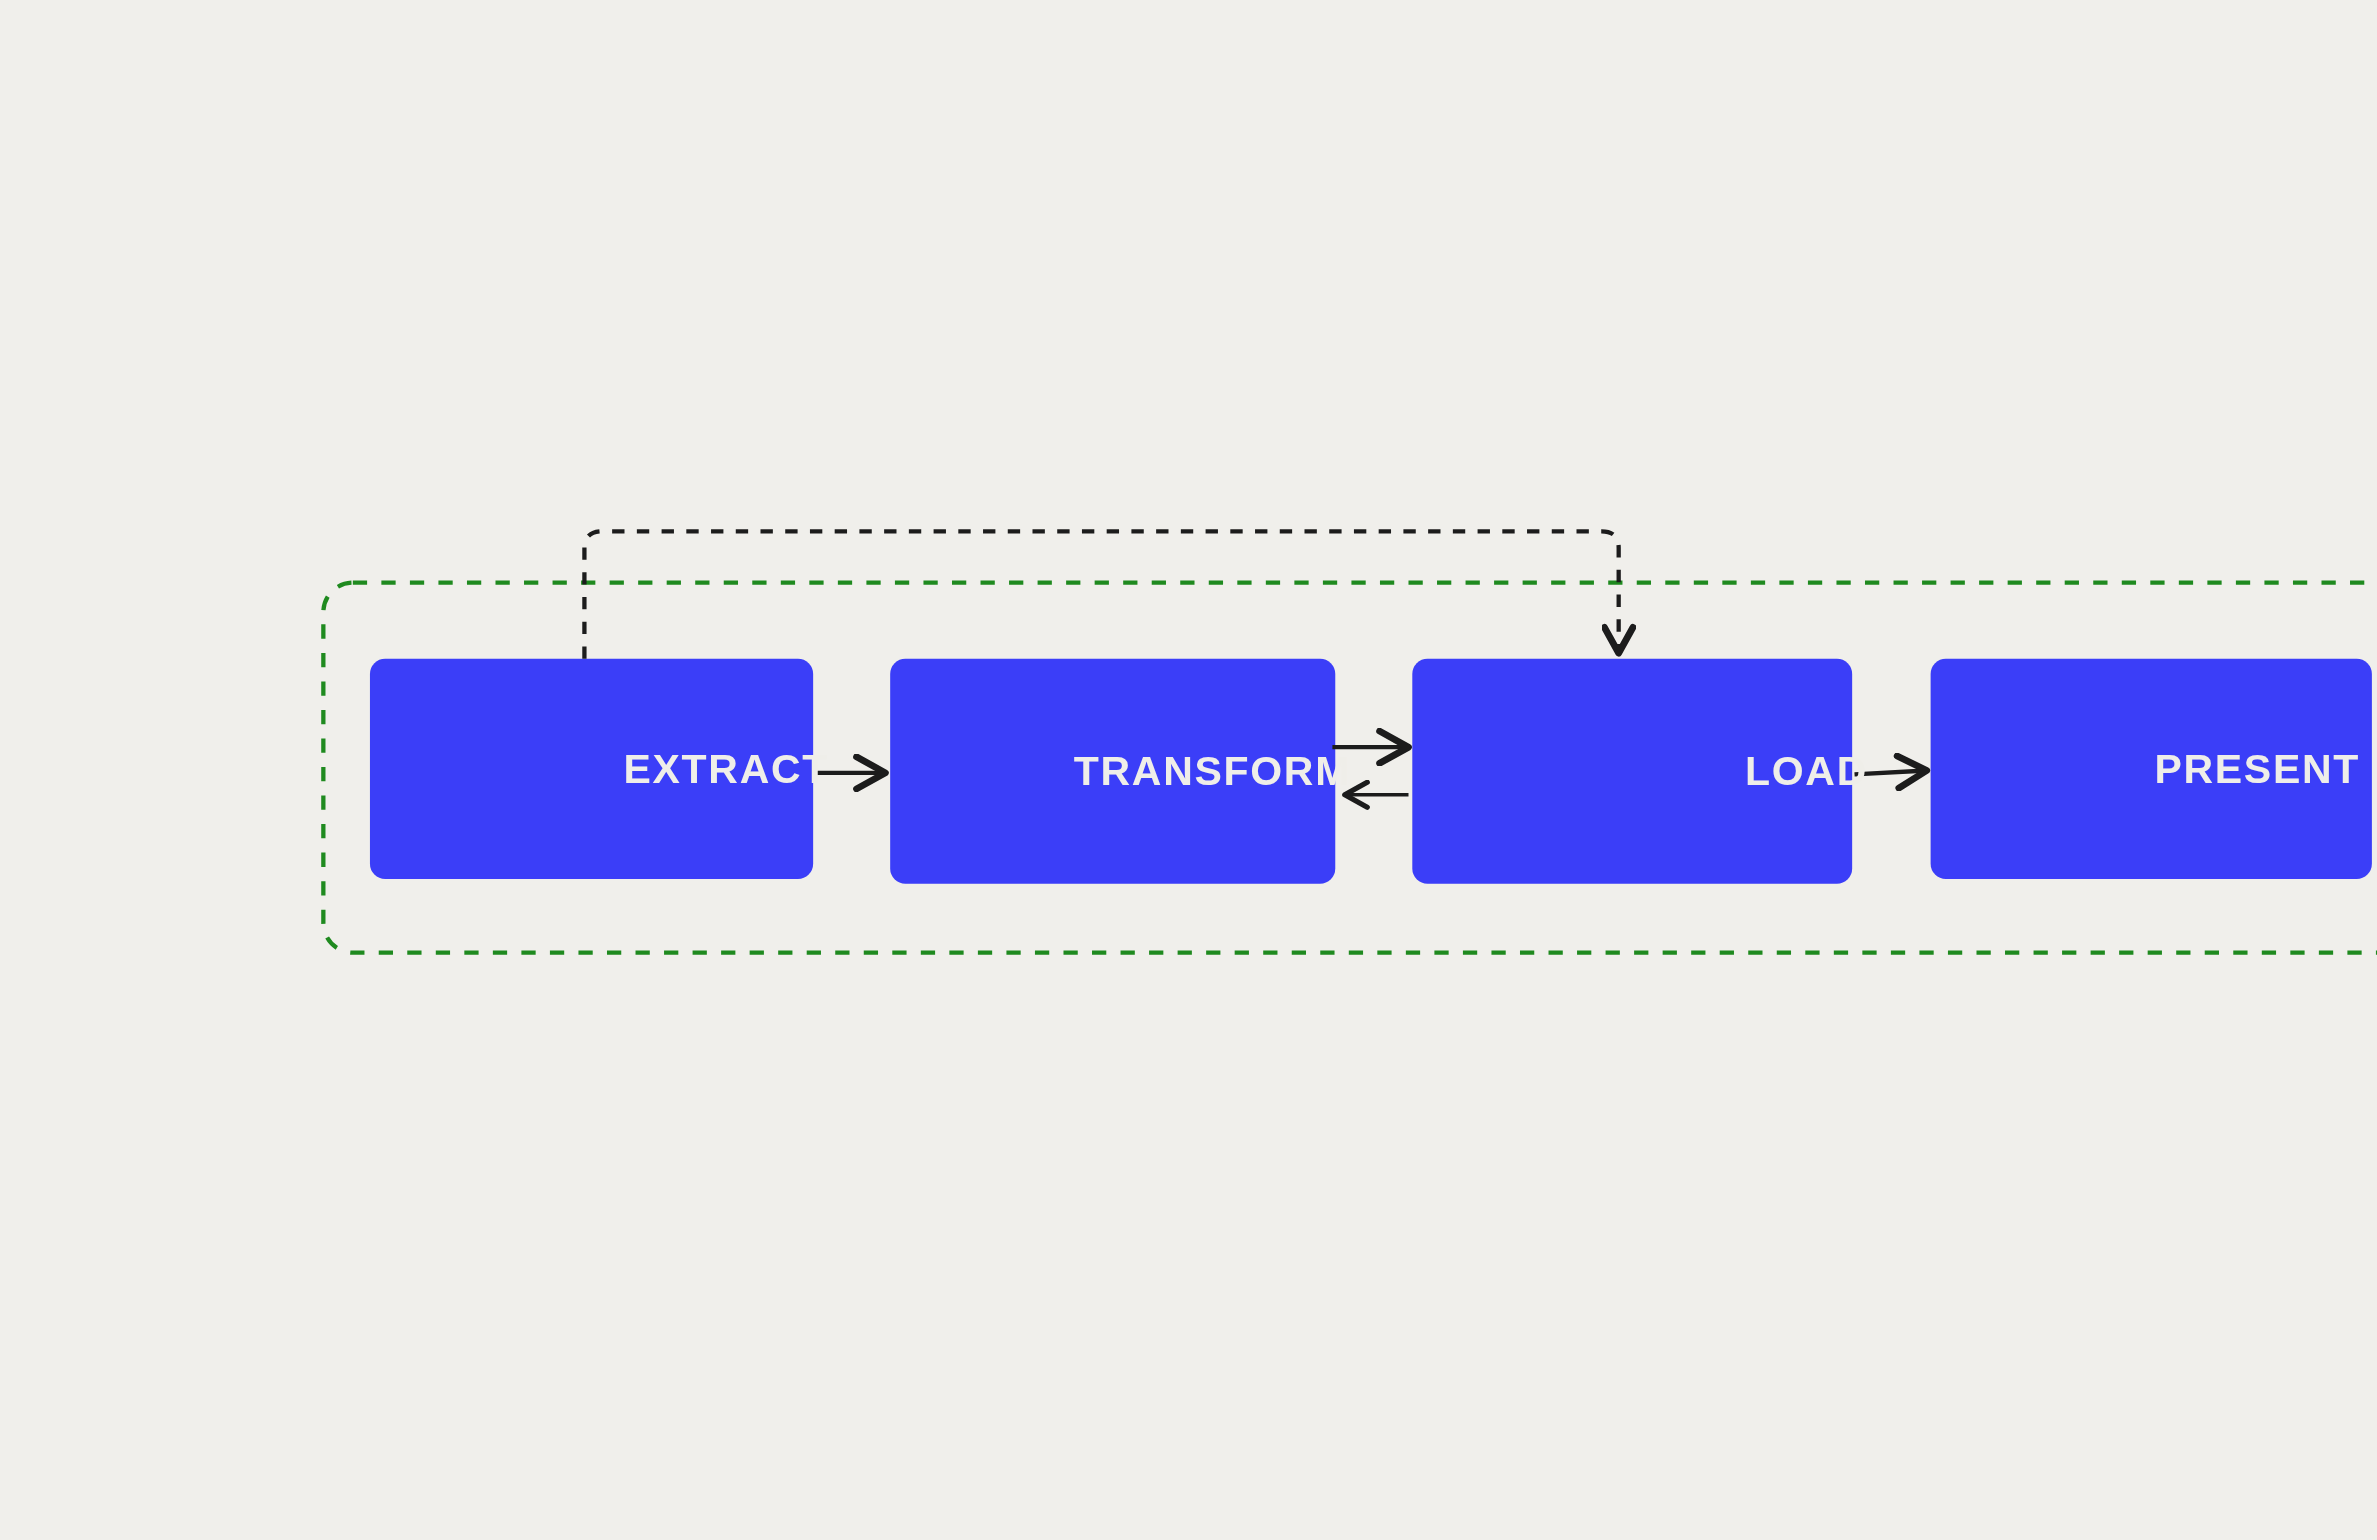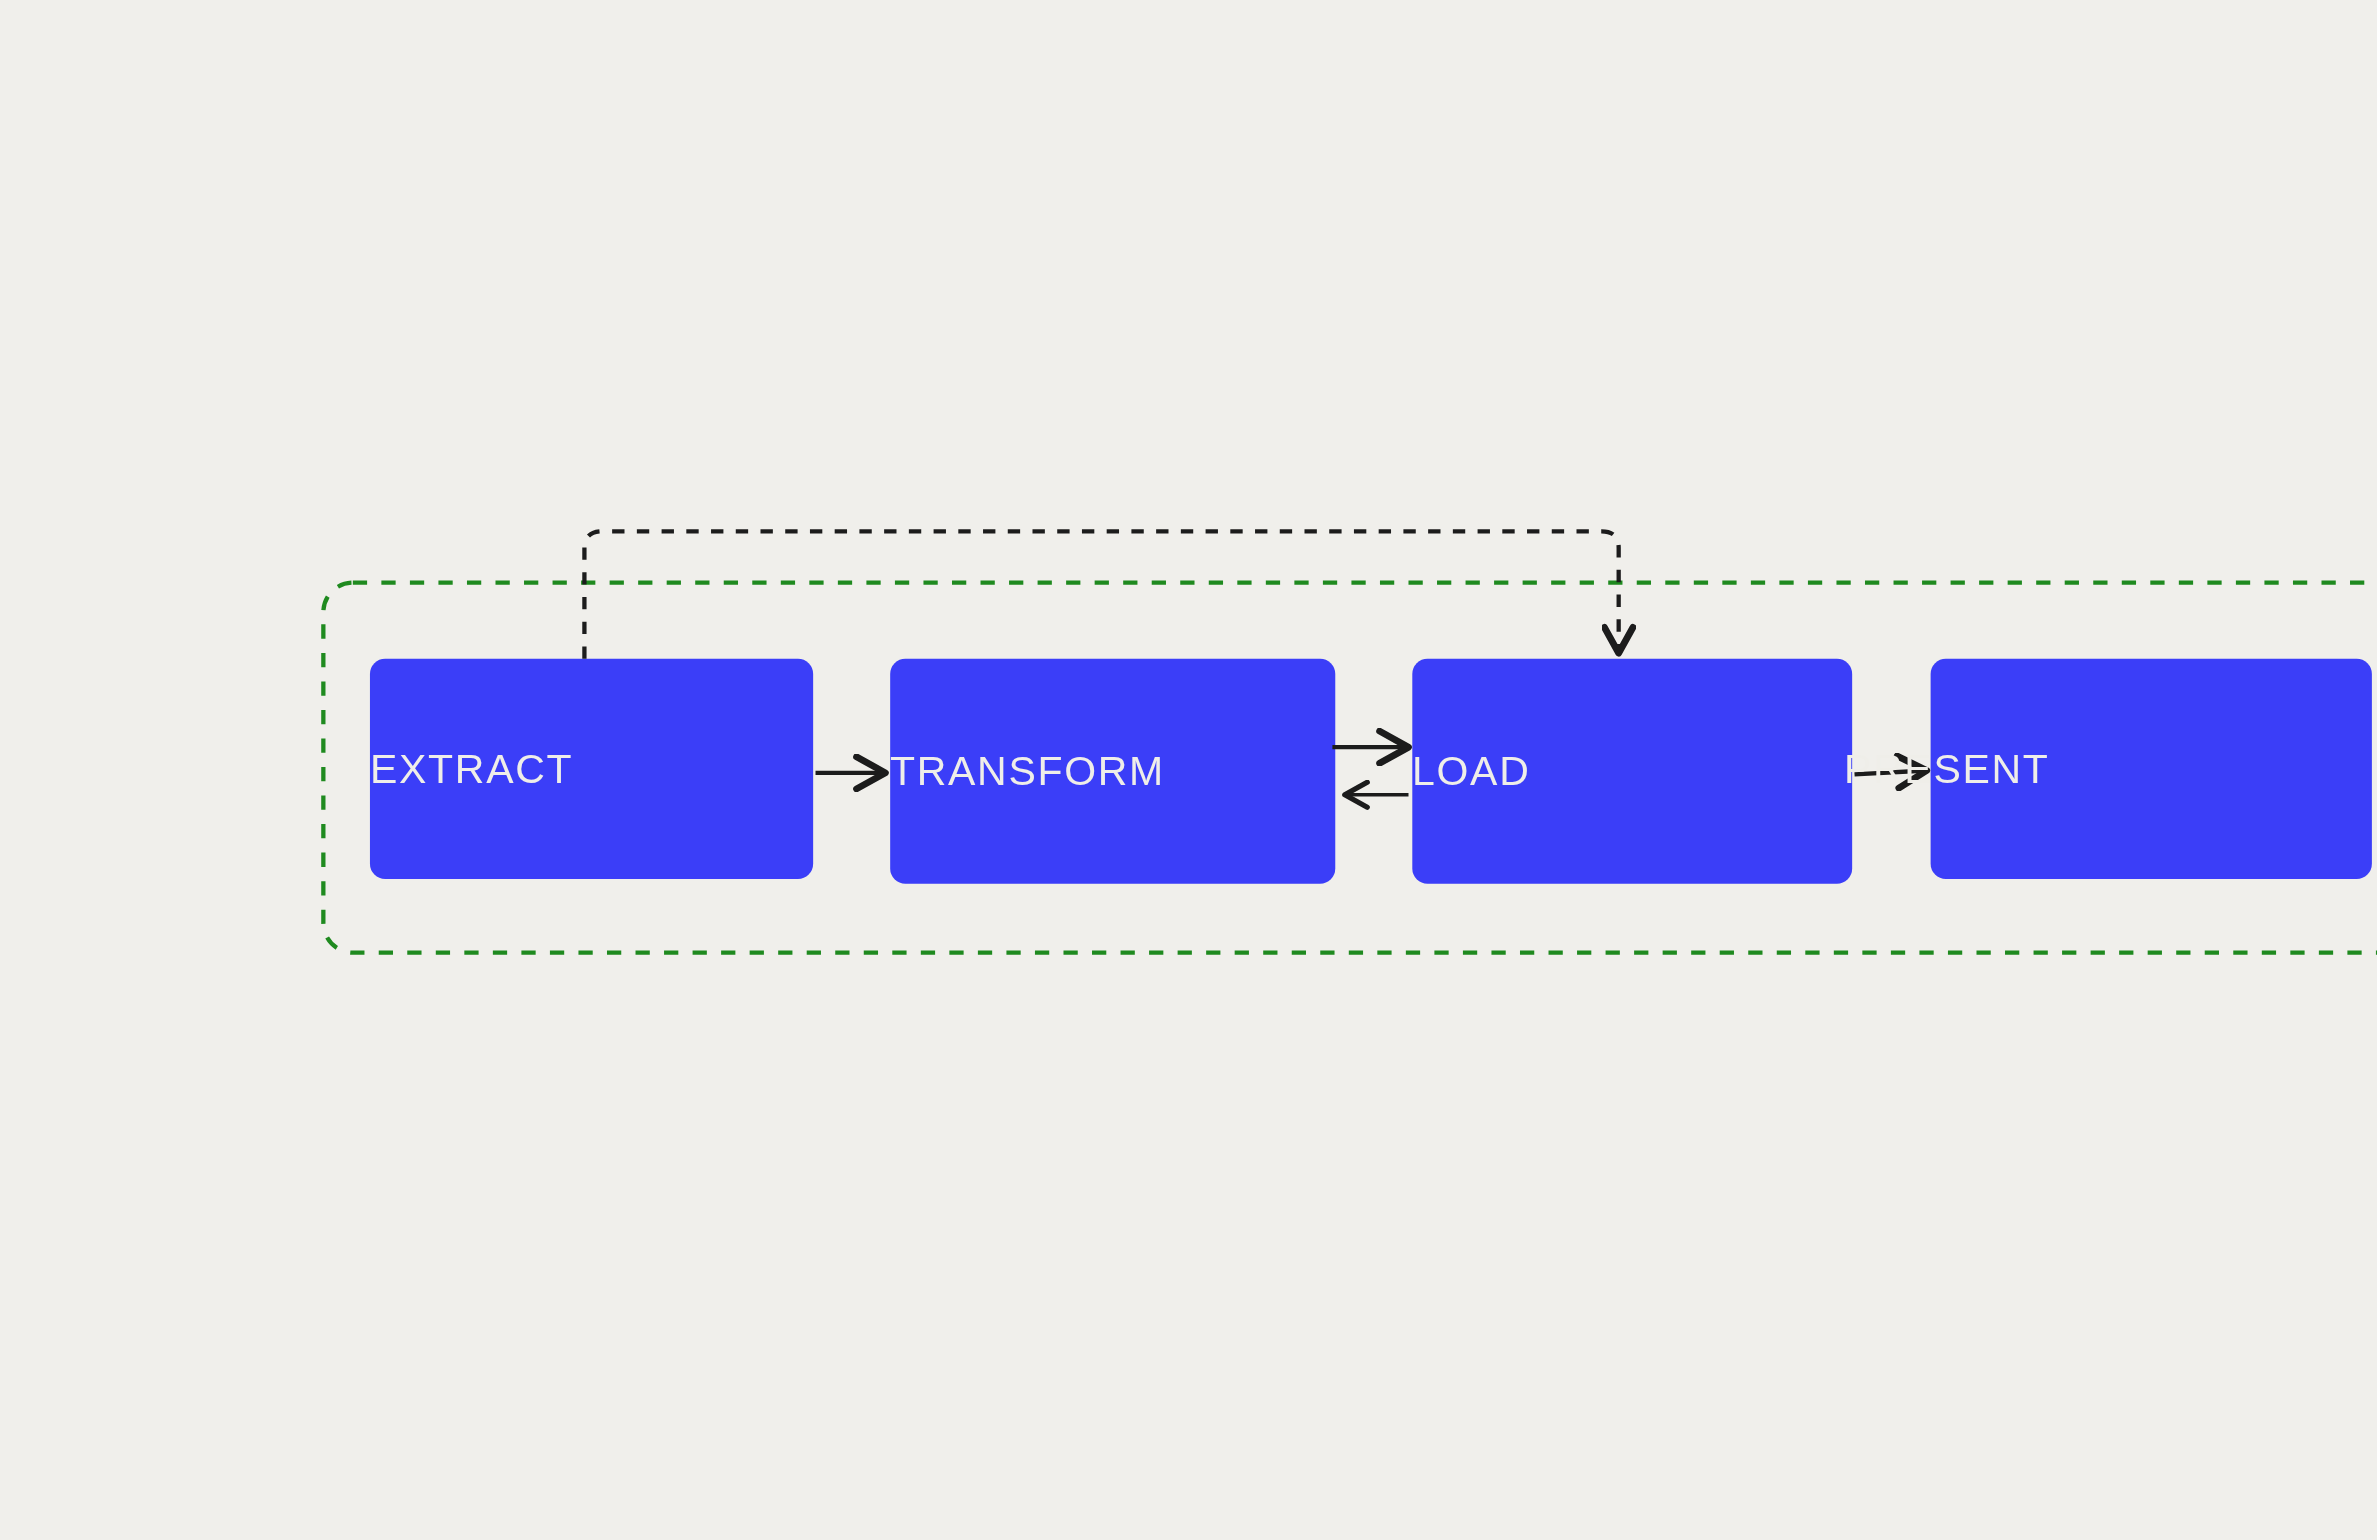--- a/index.html
+++ b/index.html
@@ -23,28 +23,29 @@
     position: absolute;
     top: 0;
     left: 0;
     width: 2739px;
     height: 1541px;
   }
   .node-label {
     position: absolute;
     display: flex;
     align-items: center;
-    justify-content: flex-start;
+    justify-content: flex-end;
     color: #EFEEE9;
     font-family: "Liberation Sans", sans-serif;
-    font-weight: 400;
+    font-weight: 700;
     font-size: 41px;
     letter-spacing: 1.7px;
     white-space: nowrap;
     pointer-events: none;
+    padding-left: 16px;
     -webkit-font-smoothing: antialiased;
   }
 </style>
 </head>
 <body>
 
 <div id="canvas">
 
   <svg id="diagram-svg" viewBox="0 0 5760 3240">
     <defs>

